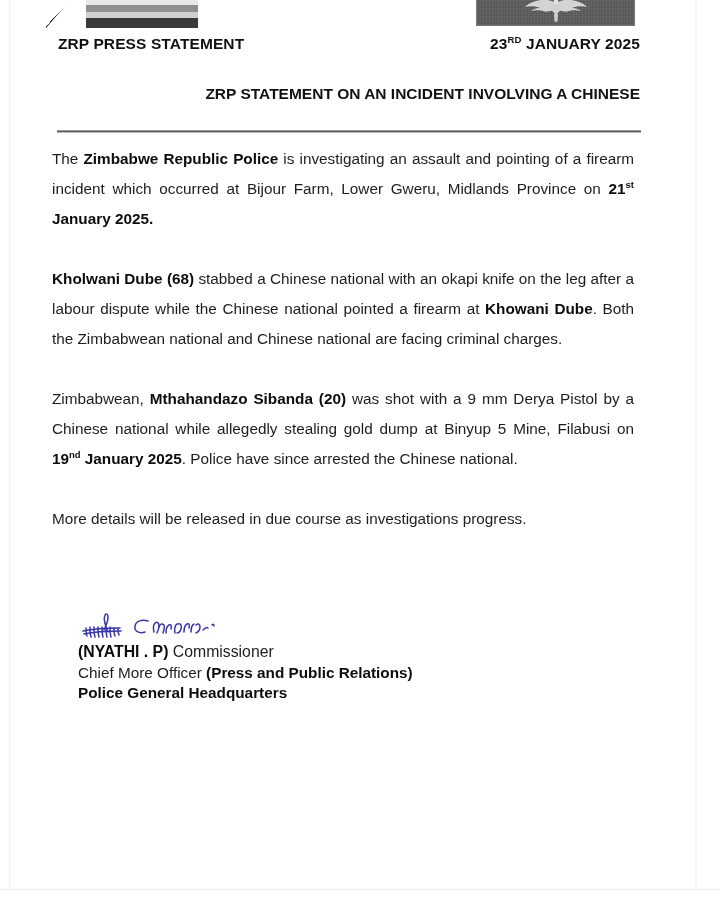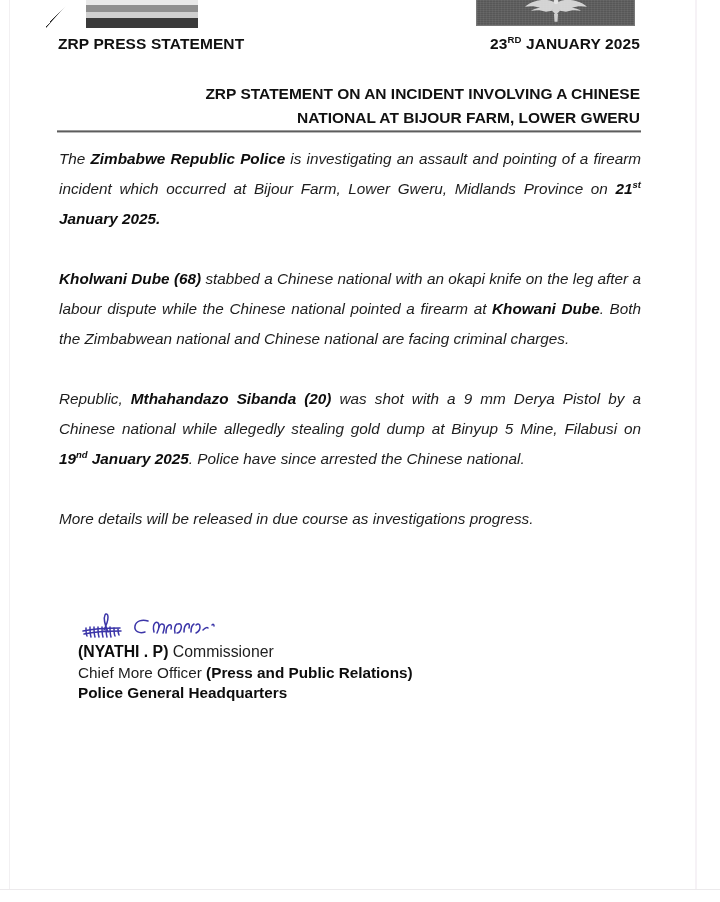--- a/index.html
+++ b/index.html
@@ -158,24 +158,23 @@
     left: 57px;
     top: 130px;
     width: 584px;
     height: 3px;
     background: linear-gradient(to bottom, #9a9a9a 0 1px, #5d5d5d 1px 2px, #b8b8b8 2px 3px);
   }
 
   
   .body-wrap {
     position: absolute;
-    left: 59px;
+    left: 52px;
     top: 144px;
     width: 582px;
-    font-style: italic;
   }
   p.para {
     margin: 0 0 30px 0;
     font-size: 15.3px;
     line-height: 30px;
     text-align: justify;
     color: #1d1d1d;
   }
   p.para.last-note {
     margin-bottom: 8px;
@@ -235,29 +234,28 @@
     </div>
   </div>
 
   <div class="header-row">
     <div>ZRP PRESS STATEMENT</div>
     <div><span>23</span><sup>RD</sup><span> JANUARY 2025</span></div>
   </div>
 
   <div class="doc-title">
     <div>ZRP STATEMENT ON AN INCIDENT INVOLVING A CHINESE</div>
-    <div>NATIONAL AT BIJOUR FARM, LOWER GWERU</div>
   </div>
 
   <div class="rule-top"></div>
 
   <div class="body-wrap" id="body-wrap">
       <p class="para"><span>The </span><b>Zimbabwe Republic Police</b><span> is investigating an assault and pointing of a firearm incident which occurred at Bijour Farm, Lower Gweru, Midlands Province on </span><b>21</b><b><sup>st</sup></b><b> January 2025.</b></p>
       <p class="para"><b>Kholwani Dube (68)</b><span> stabbed a Chinese national  with an okapi knife on the leg after a labour dispute while the Chinese national pointed a firearm at </span><b>Khowani Dube</b><span>. Both the Zimbabwean national and Chinese national are facing criminal charges.</span></p>
-      <p class="para"><span>Republic,  </span><b>Mthahandazo Sibanda (20)</b><span> was shot with a 9 mm Derya Pistol  by a Chinese national while allegedly stealing gold dump at Binyup 5 Mine, Filabusi on </span><b>19</b><b><sup>nd</sup></b><b> January 2025</b><span>. Police have since arrested the Chinese national.</span></p>
+      <p class="para"><span>Zimbabwean,  </span><b>Mthahandazo Sibanda (20)</b><span> was shot with a 9 mm Derya Pistol  by a Chinese national while allegedly stealing gold dump at Binyup 5 Mine, Filabusi on </span><b>19</b><b><sup>nd</sup></b><b> January 2025</b><span>. Police have since arrested the Chinese national.</span></p>
       <p class="para last-note"><span>More details will be released in due course as investigations progress.</span></p>
     </div>
 
   <div class="sig-block">
     <div class="signature">
       <svg width="230" height="34" viewBox="0 0 230 34" id="sig-svg">
         <g fill="none" stroke="#3b35a8" stroke-width="1.5" stroke-linecap="round" id="sig-strokes">
           <path d="M30 20 C27 13 25 7 27 3 C28 1 30 2 30 5 C30 9 28 14 26 18"></path>
           <path d="M5 19 C14 17 26 16 42 16"></path>
           <path d="M6 22 C15 20 27 19 43 19"></path>

